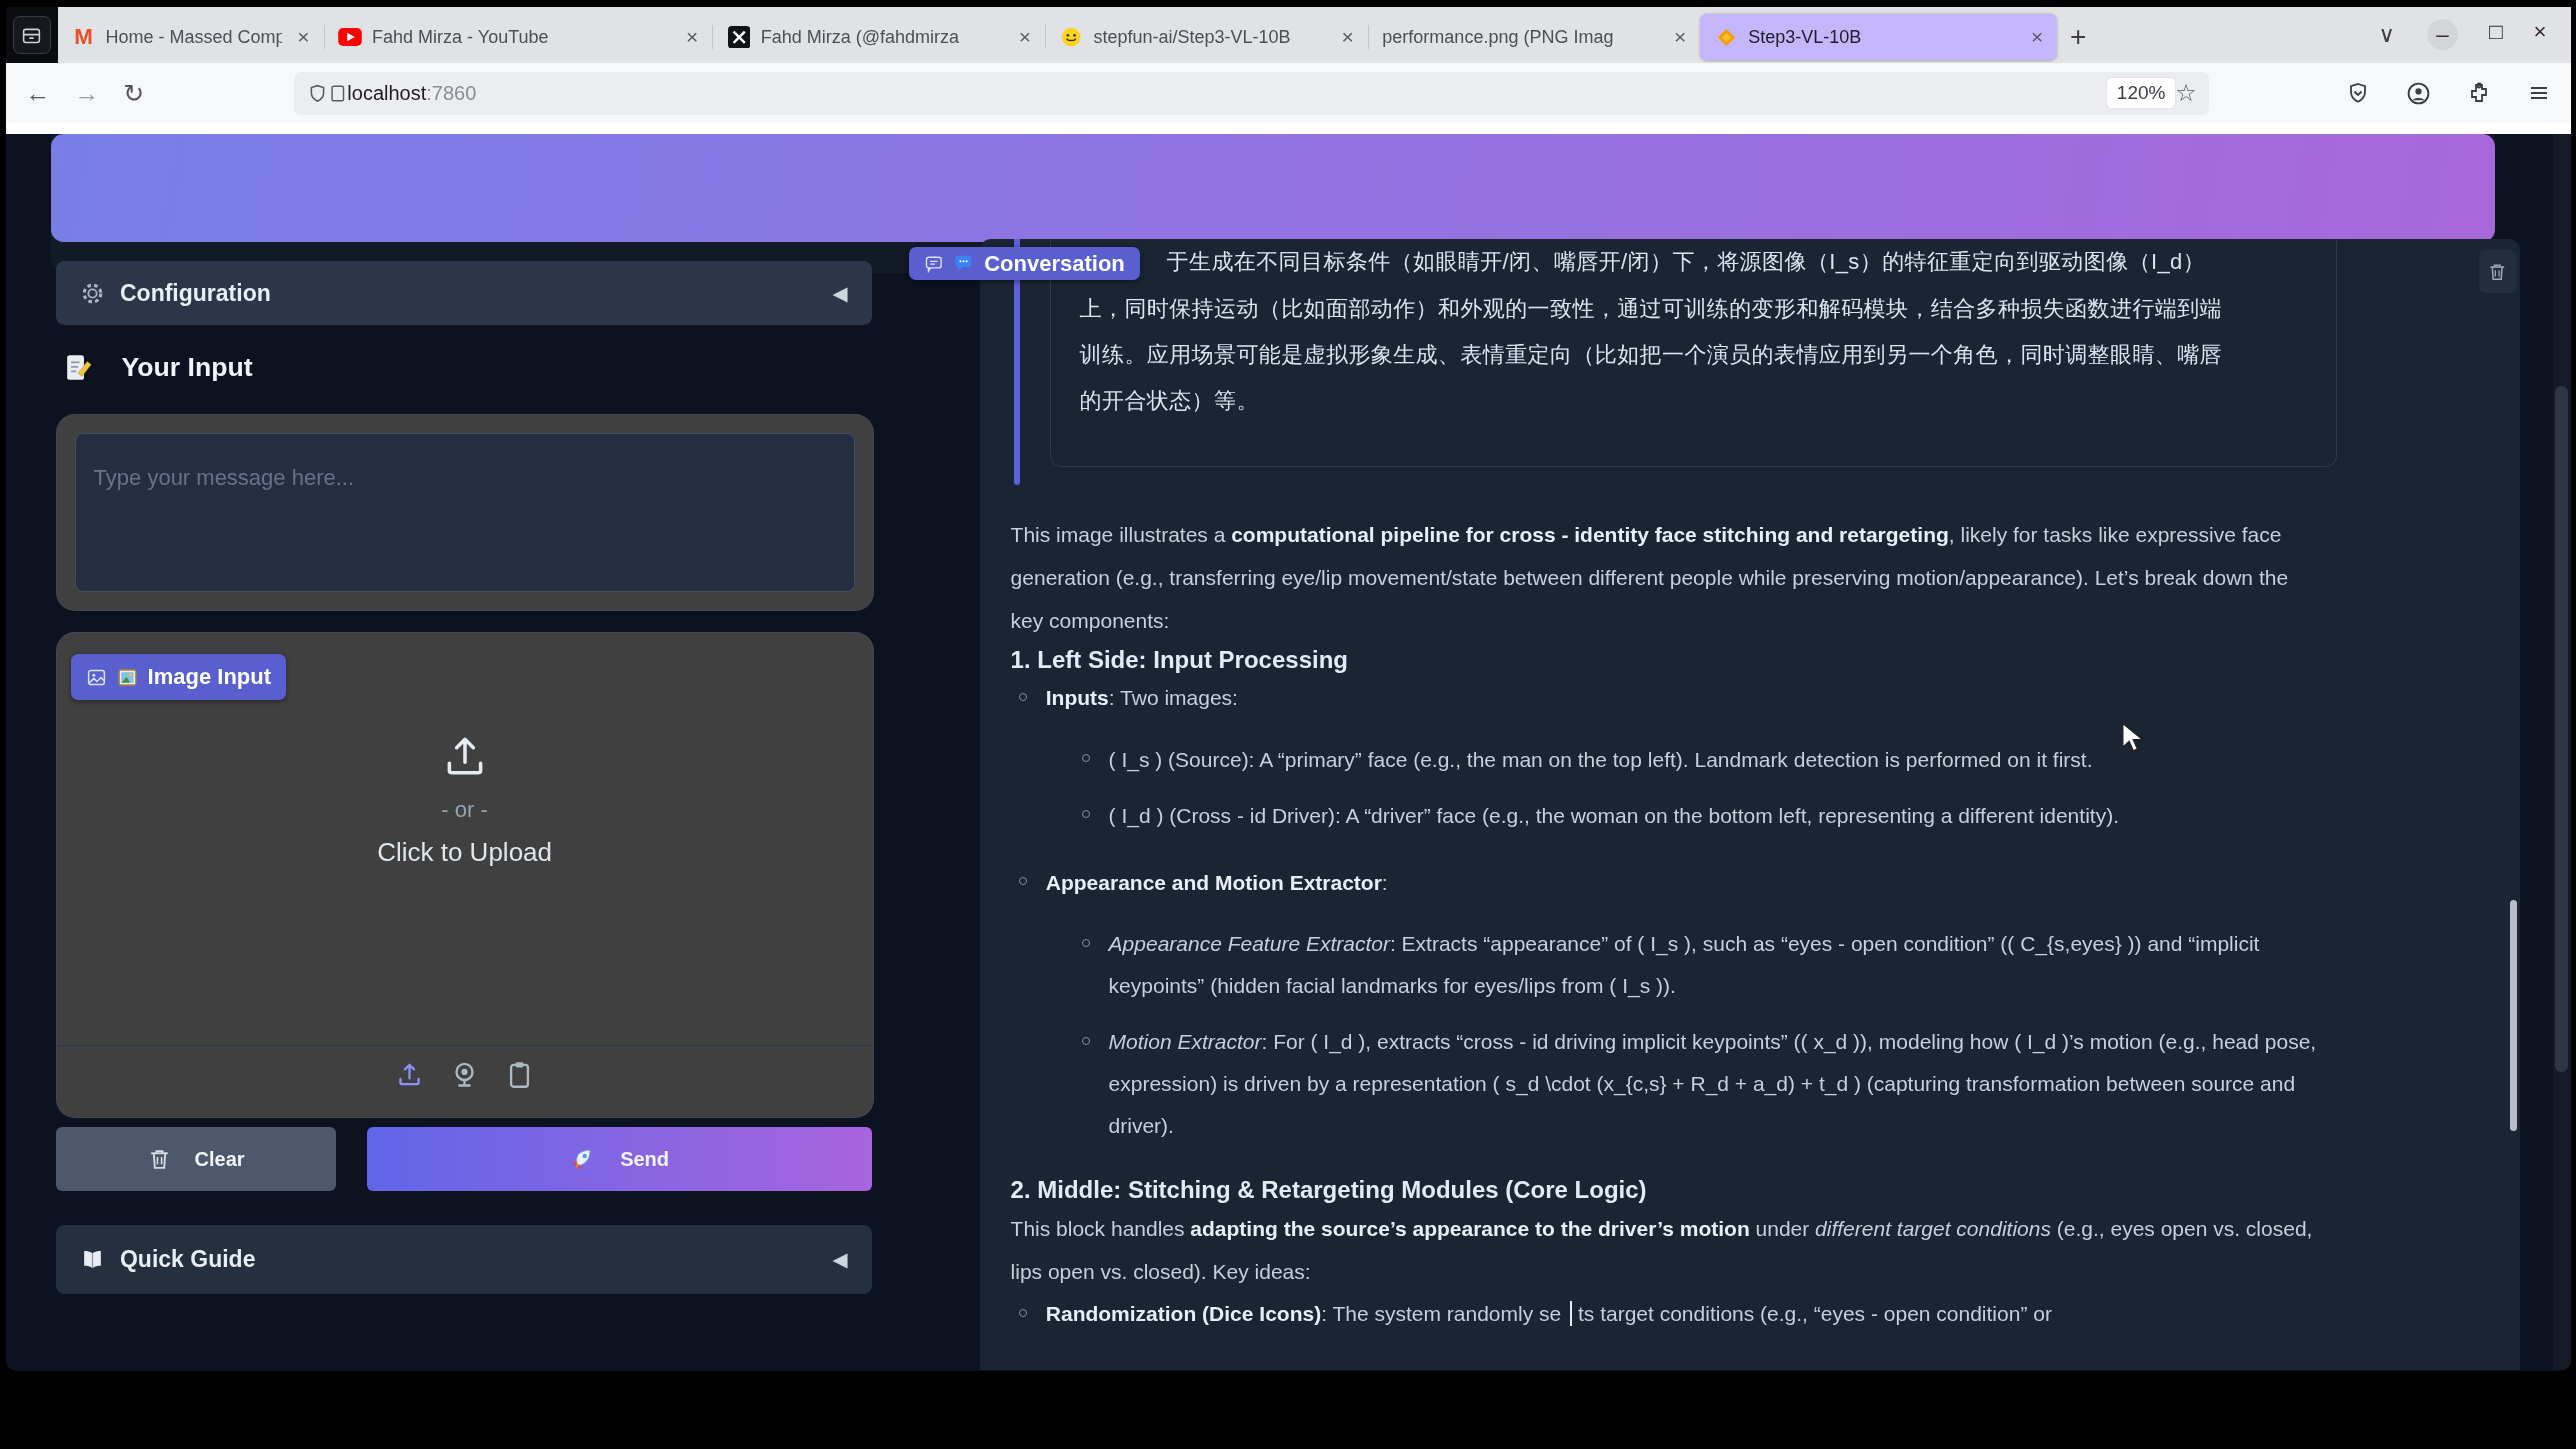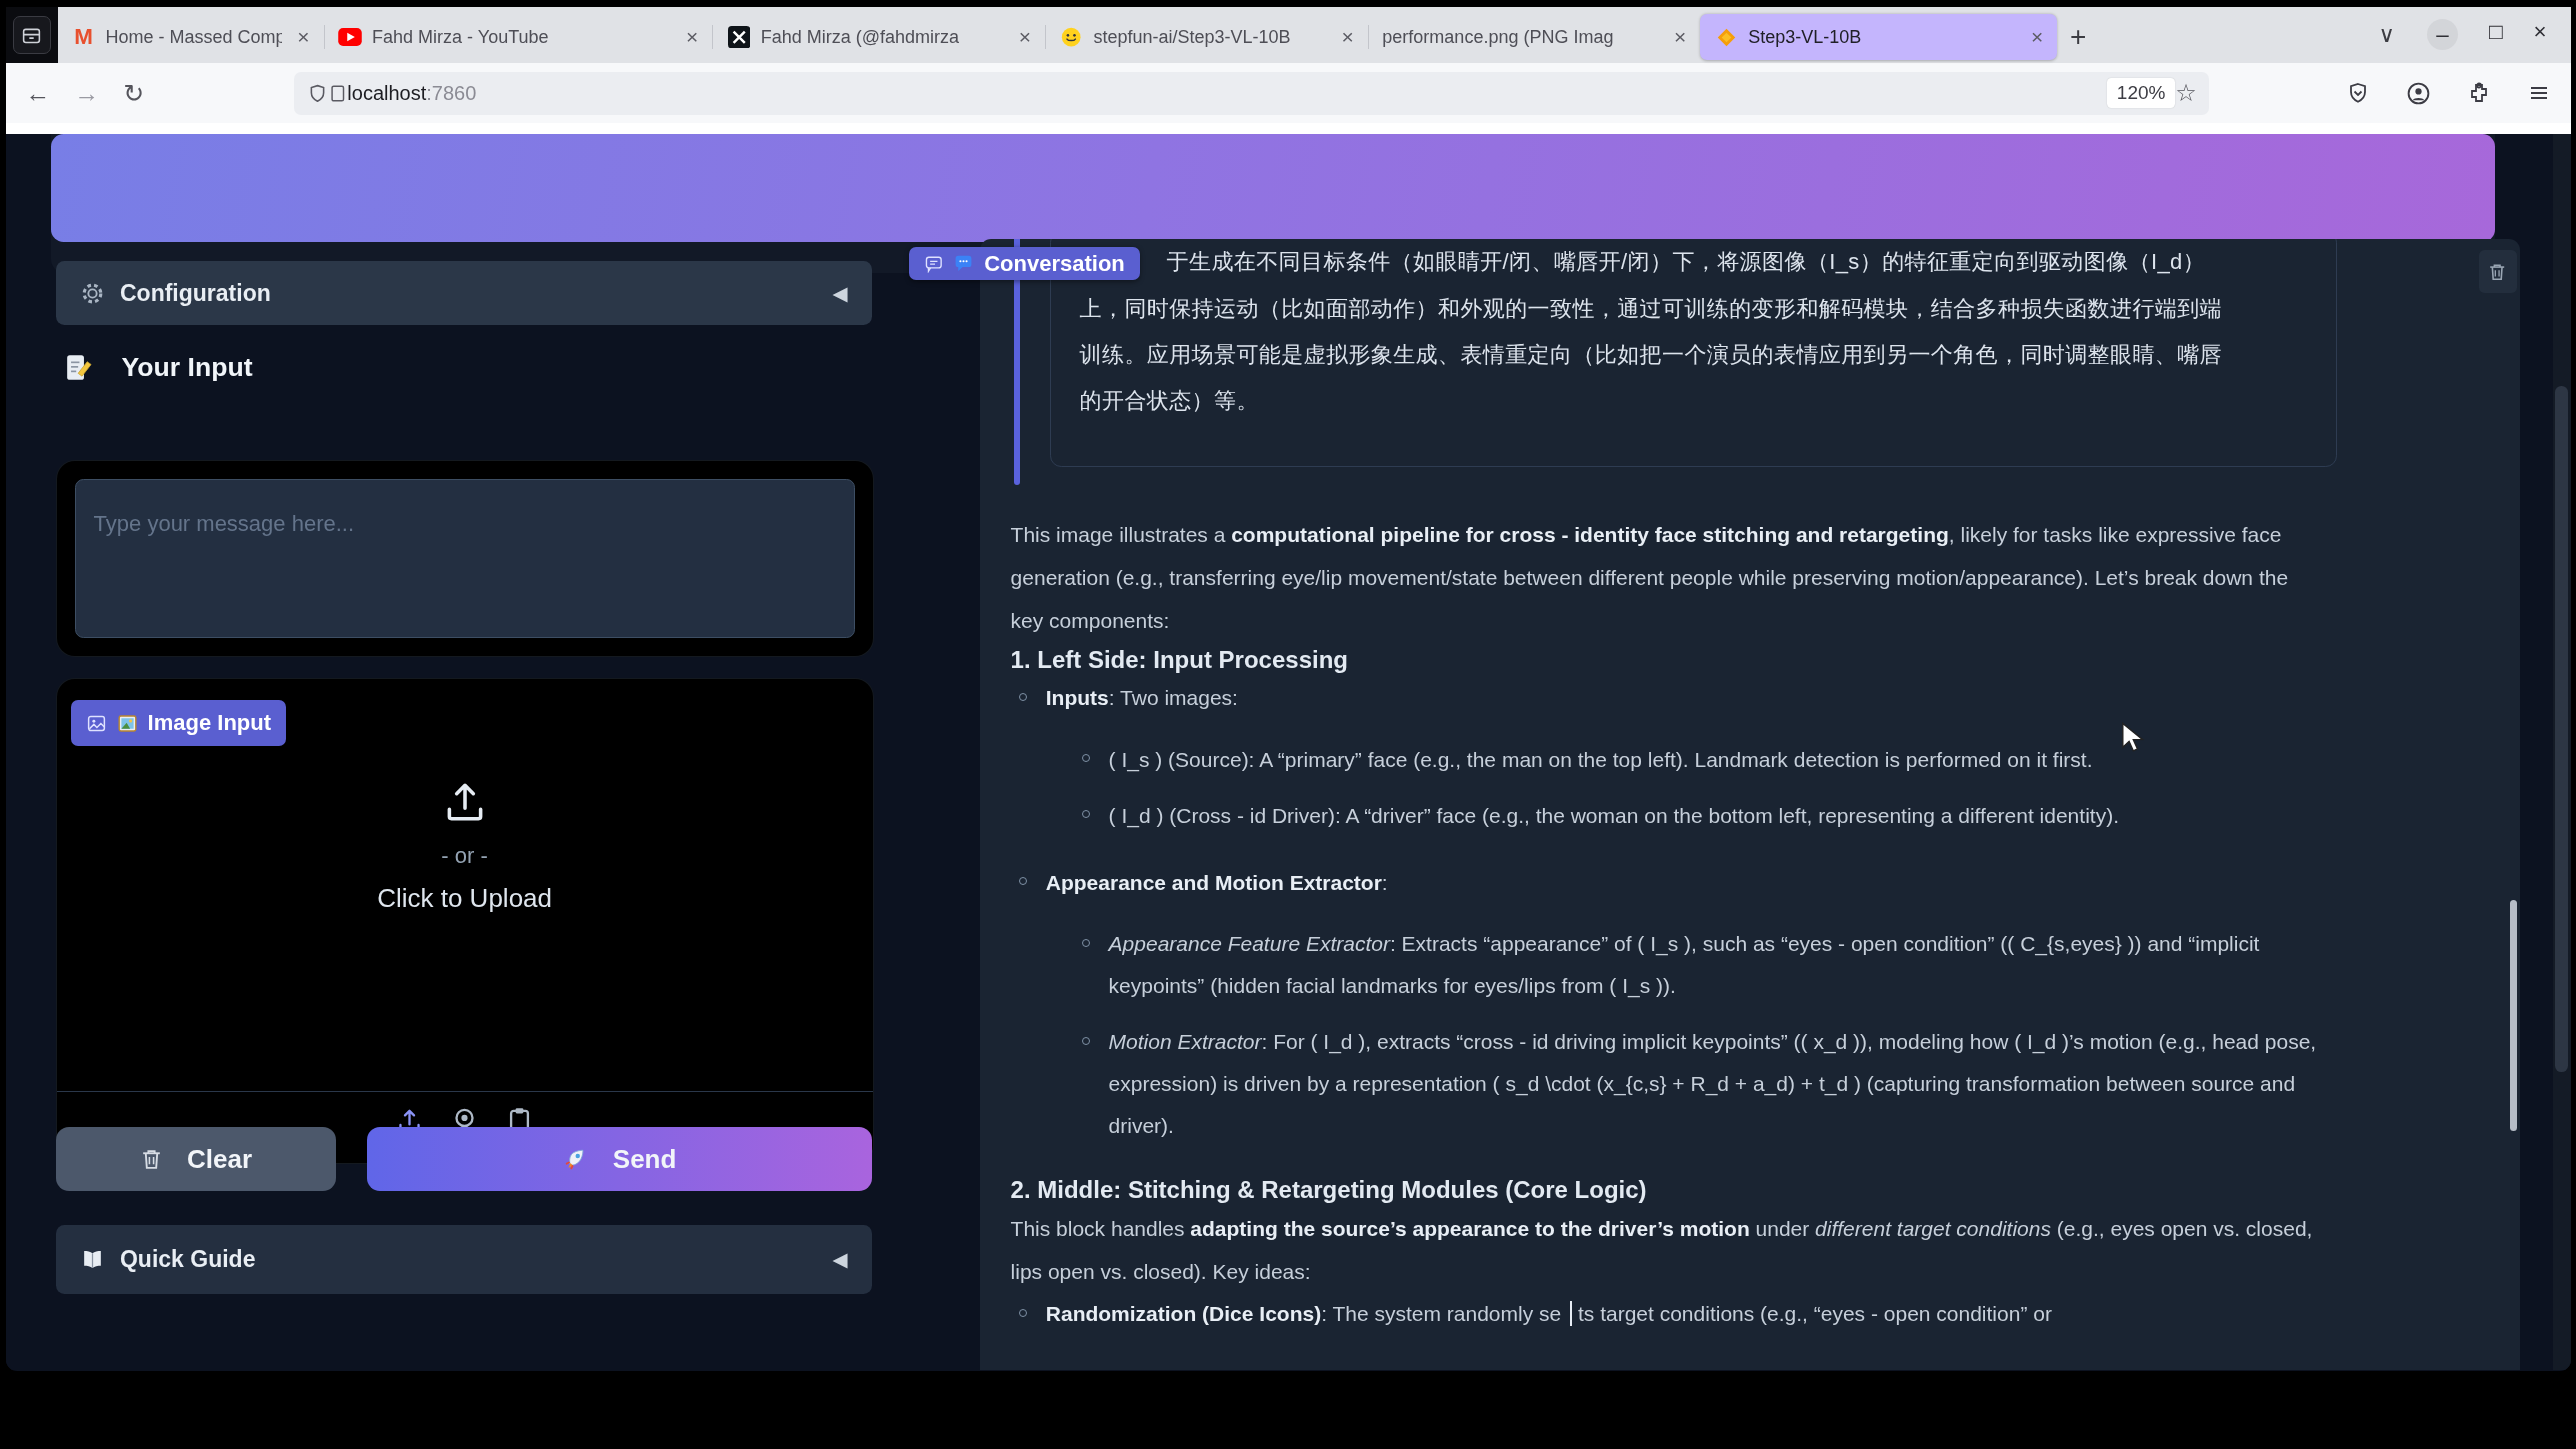--- a/index.html
+++ b/index.html
@@ -43,35 +43,35 @@
   .whitestrip{height:11.2px;background:#ffffff;}
 
   
   .page{position:relative;height:1236px;background:#0c1220;overflow:hidden;}
 
   .banner-wrap{left:45px;top:0;width:2444px;height:139px;background:#121927;border-radius:0 0 14px 14px;}
   .banner{width:100%;height:108px;border-radius:12.6px;
           background:linear-gradient(100deg,#787ee6 0%,#8f74e2 45%,#a768da 100%);}
 
   
-  .card{background:#000000;border:0.7px solid rgba(80,100,125,.25);border-radius:19px;margin-top:46px;}
+  .card{background:#404040;border:0.7px solid rgba(80,100,125,.25);border-radius:19px;}
   .bar{background:#2b3748;border-radius:8.4px;display:flex;align-items:center;padding:0 24px;gap:15.4px;}
   .bar .lbl{color:#e9eef4;font-size:23px;font-weight:bold;}
   .bar .tri{margin-left:auto;color:#cdd5de;font-size:19.6px;}
   .sec-head{display:flex;align-items:center;gap:29px;color:#f1f5f9;font-size:26.6px;font-weight:bold;}
   .textarea{background:#232f41;border:1.4px solid #3d4e63;border-radius:8.4px;padding:31px 18px;
             font-size:22px;color:#64748b;}
   .pill{background:#5a5fd0;border-radius:7px;display:flex;align-items:center;gap:9.8px;
         padding:0 15.4px;height:46px;color:#fff;font-size:22px;font-weight:bold;box-shadow:0 1.4px 5.6px rgba(0,0,0,.4);}
   .dropzone{color:#dfe6ee;text-align:center;}
   .dz-main{font-size:26px;}
   .dz-or{font-size:22px;color:#94a3b3;}
   .divider{height:0.7px;background:#2a374a;}
-  .btn{border-radius:13px;display:flex;align-items:center;justify-content:center;gap:23px;
-       color:#f2f5f9;font-size:26px;font-weight:bold;}
+  .btn{border-radius:6px;display:flex;align-items:center;justify-content:center;gap:23px;
+       color:#f2f5f9;font-size:20px;font-weight:bold;}
   .btn-clear{background:#4c586b;}
   .btn-send{background:linear-gradient(90deg,#6066e8 0%,#a964de 100%);}
 
   
   .panel{left:974px;top:105px;width:1540px;height:1131px;background:#1a2432;border-radius:11.2px 11.2px 0 0;overflow:hidden;}
   .cnbox{position:absolute;left:70px;top:-8.4px;width:1285px;height:234px;border:1.4px solid #2e3c52;border-radius:11.2px;}
   .cnline{position:absolute;left:29px;white-space:nowrap;font-size:22px;color:#dde4ed;letter-spacing:0.4px;}
   .accent{position:absolute;left:34px;top:0;width:6.3px;height:246px;background:#5a62dd;border-radius:0 0 5.6px 5.6px;}
   .trashbtn{position:absolute;left:1499px;top:11.2px;width:38px;height:43px;background:#232e3d;border-radius:5.6px;
             display:flex;align-items:center;justify-content:center;}

